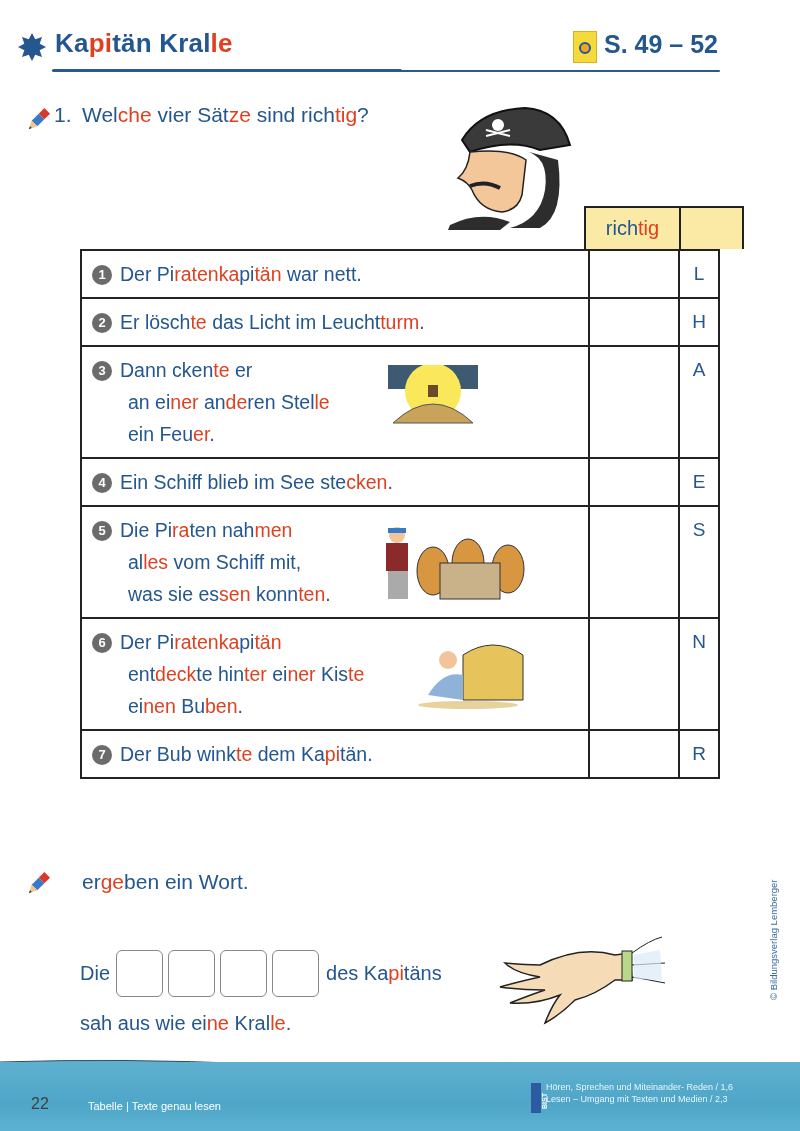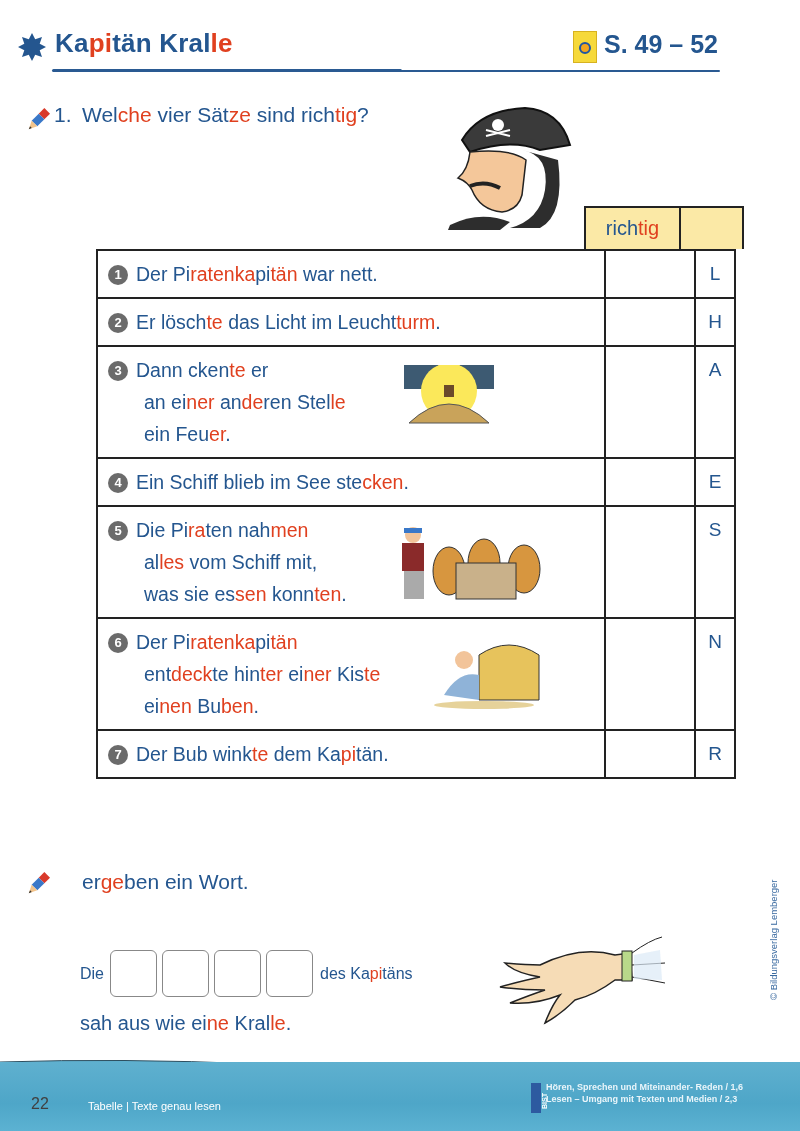--- a/index.html
+++ b/index.html
@@ -26,44 +26,44 @@
   .task { position: absolute; font-size: 21px; line-height: 32px; }
   .task .num { display: inline-block; width: 28px; }
   .task .indent { padding-left: 28px; }
   .checkbox-x { display: inline-block; width: 13px; height: 13px; border: 1.5px solid #333; font-size: 12px; line-height: 13px; text-align: center; color: #222; vertical-align: 2px; margin-left: 3px; font-weight: bold; }
 
   .pirate { position: absolute; left: 440px; top: 100px; width: 150px; height: 130px; }
 
   
   .tbl-head { position: absolute; left: 584px; top: 206px; width: 160px; height: 43px; background: #fbe9a6; border: 2px solid #222; border-bottom: none; box-sizing: border-box; display: flex; }
   .tbl-head .c1 { width: 93px; border-right: 2px solid #222; text-align: center; font-size: 20px; line-height: 41px; }
-  .tbl { position: absolute; left: 96px; top: 249px; width: 640px; border-collapse: collapse; padding-left: 18px; }
+  .tbl { position: absolute; left: 80px; top: 249px; width: 640px; border-collapse: collapse; padding-left: 18px; }
   .tbl td { border: 2px solid #222; vertical-align: top; padding: 0; }
   .tbl td.text { width: 504px; padding: 7px 10px; font-size: 19.5px; line-height: 32px; position: relative; }
   .tbl td.check { width: 93px; }
   .tbl td.letter { width: 39px; text-align: center; font-size: 19px; line-height: 32px; padding-top: 7px; color: #24568f; }
   .circ { display: inline-block; width: 20px; height: 20px; border-radius: 50%; background: #6b6b6b; color: #fff; font-size: 13px; line-height: 20px; text-align: center; font-weight: bold; margin-right: 8px; vertical-align: 2px; }
   .ind { padding-left: 36px; }
   .illus { position: absolute; }
 
   
-  .answer-row { position: absolute; left: 80px; top: 950px; display: flex; align-items: center; font-size: 16px; }
+  .answer-row { position: absolute; left: 80px; top: 950px; display: flex; align-items: center; font-size: 20px; }
   .ans-box { width: 47px; height: 47px; border: 1.5px solid #888; border-radius: 6px; box-sizing: border-box; margin-right: 5px; background: #fff; }
   .line2 { position: absolute; left: 80px; top: 1012px; font-size: 20px; }
   .hand { position: absolute; left: 490px; top: 925px; width: 180px; height: 100px; }
   .copyright { position: absolute; left: 768px; top: 1000px; transform: rotate(-90deg); transform-origin: left top; font-size: 9.5px; color: #3a6aa0; white-space: nowrap; }
 
   
   .footer { position: absolute; left: 0; top: 1062px; width: 800px; height: 69px; background: linear-gradient(180deg, #5fb0cf 0%, #4ea6c8 60%, #5cb2d2 100%); }
   .footer-edge { position: absolute; left: 0; top: 1056px; width: 800px; height: 14px; }
   .page-num { position: absolute; left: 31px; top: 1095px; font-size: 16px; color: #404040; }
   .chapter { position: absolute; left: 88px; top: 1100px; font-size: 11px; color: #ffffff; }
   .bist { position: absolute; left: 531px; top: 1083px; width: 10px; height: 30px; background: #2d5aa0; color: #fff; font-size: 7px; font-weight: bold; }
   .bist span { position: absolute; left: 10px; top: 4px; transform: rotate(-90deg); transform-origin: left top; display: block; width: 26px; margin-top: 22px; }
-  .bist-lines { position: absolute; left: 546px; top: 1081px; font-size: 9px; line-height: 12px; color: #e9f5fa; font-weight: bold; }
+  .bist-lines { position: absolute; left: 546px; top: 1081px; font-size: 9px; line-height: 12px; color: #e9f5fa; }
 </style>
 </head>
 <body>
 
 <svg class="header-star" viewBox="0 0 28 28">
   <polygon fill="#24568f" points="14,0 17.2,6.3 24,4 21.7,10.8 28,14 21.7,17.2 24,24 17.2,21.7 14,28 10.8,21.7 4,24 6.3,17.2 0,14 6.3,10.8 4,4 10.8,6.3"></polygon>
 </svg>
 <div class="title"><span class="b">Ka</span><span class="r">pi</span><span class="b">tän Kral</span><span class="r">le</span></div>
 <div class="title-line"></div>
 <div class="title-line2"></div>

